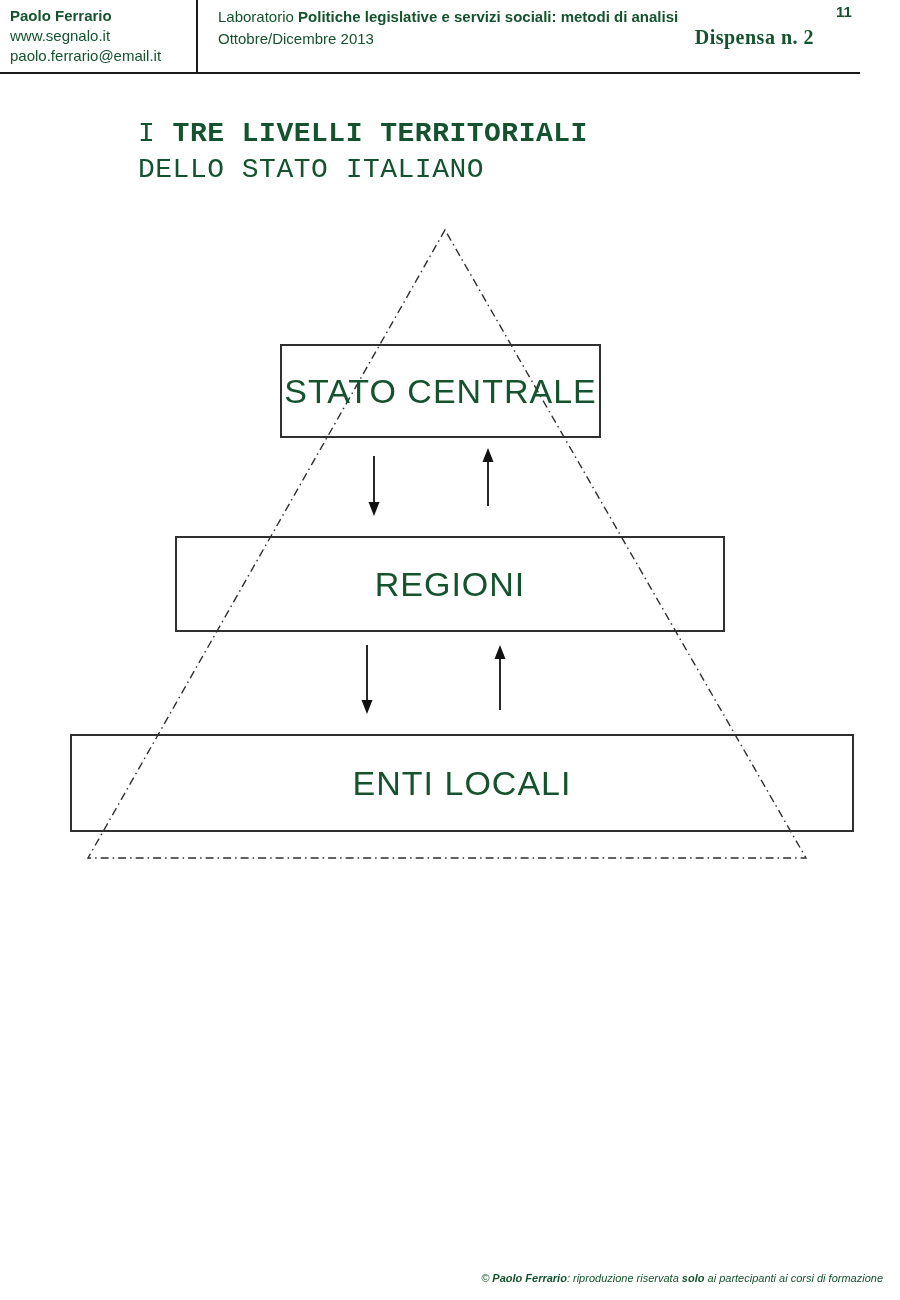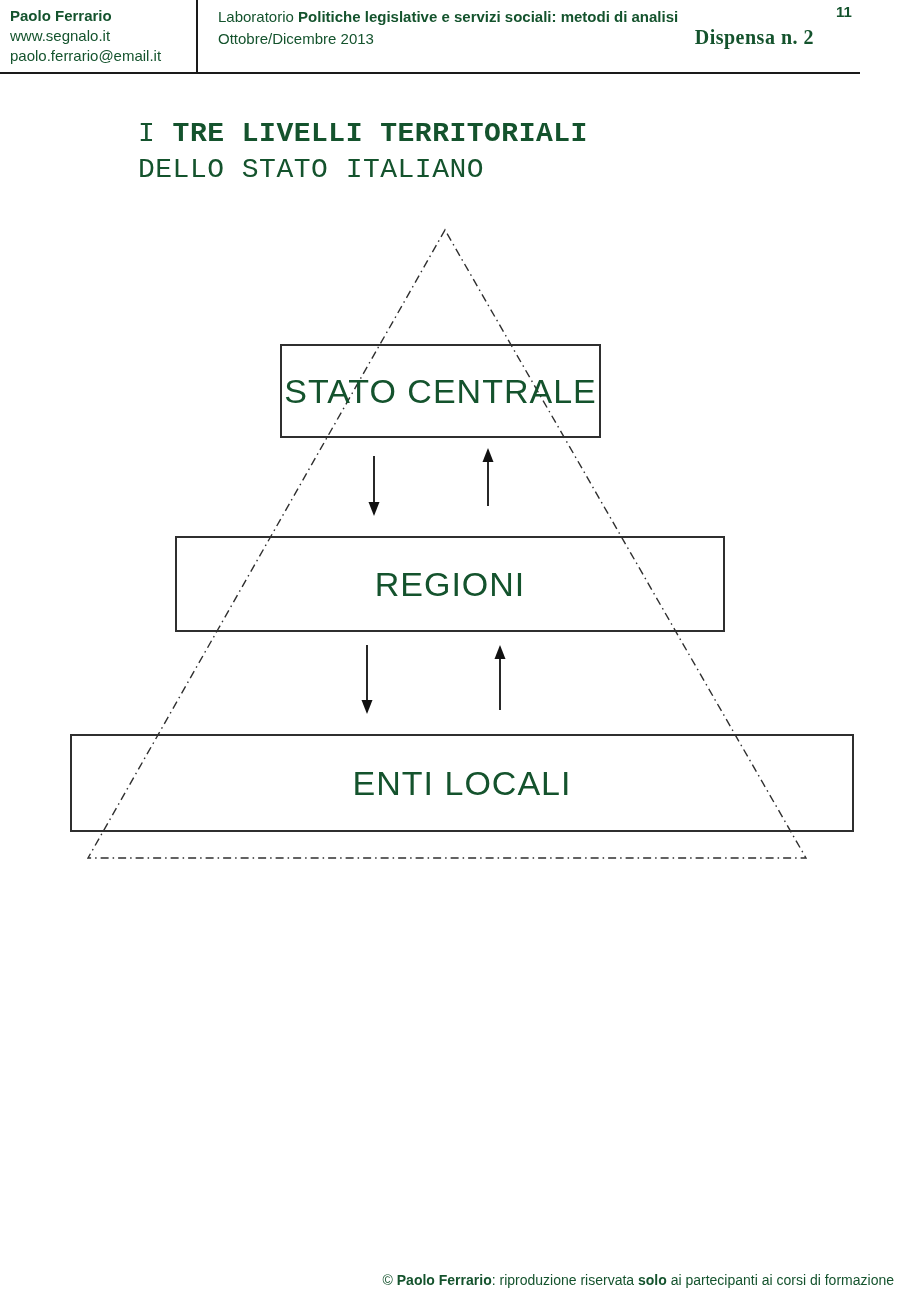--- a/index.html
+++ b/index.html
@@ -63,22 +63,22 @@
     border: 2px solid #2f2f2f; background: transparent;
     display: flex; align-items: center; justify-content: center;
     font-size: 34px; letter-spacing: 1px; white-space: nowrap;
   }
   .box-stato   { left: 280px; top: 344px; width: 321px; height: 94px; }
   .box-regioni { left: 175px; top: 536px; width: 550px; height: 96px; }
   .box-enti    { left: 70px;  top: 722px; width: 784px; height: 98px; margin-top: 12px; }
 
   
   .footer {
-    position: absolute; right: 6px; top: 1272px;
-    font-size: 14px; white-space: nowrap;
+    position: absolute; right: 17px; top: 1272px;
+    font-size: 11px; white-space: nowrap; font-style: italic;
   }
   .footer .bold-seg { font-weight: bold; }
 </style>
 </head>
 <body>
 
 <div class="page">
 
   <div class="header-left">
     <div class="author-name">Paolo Ferrario</div>

